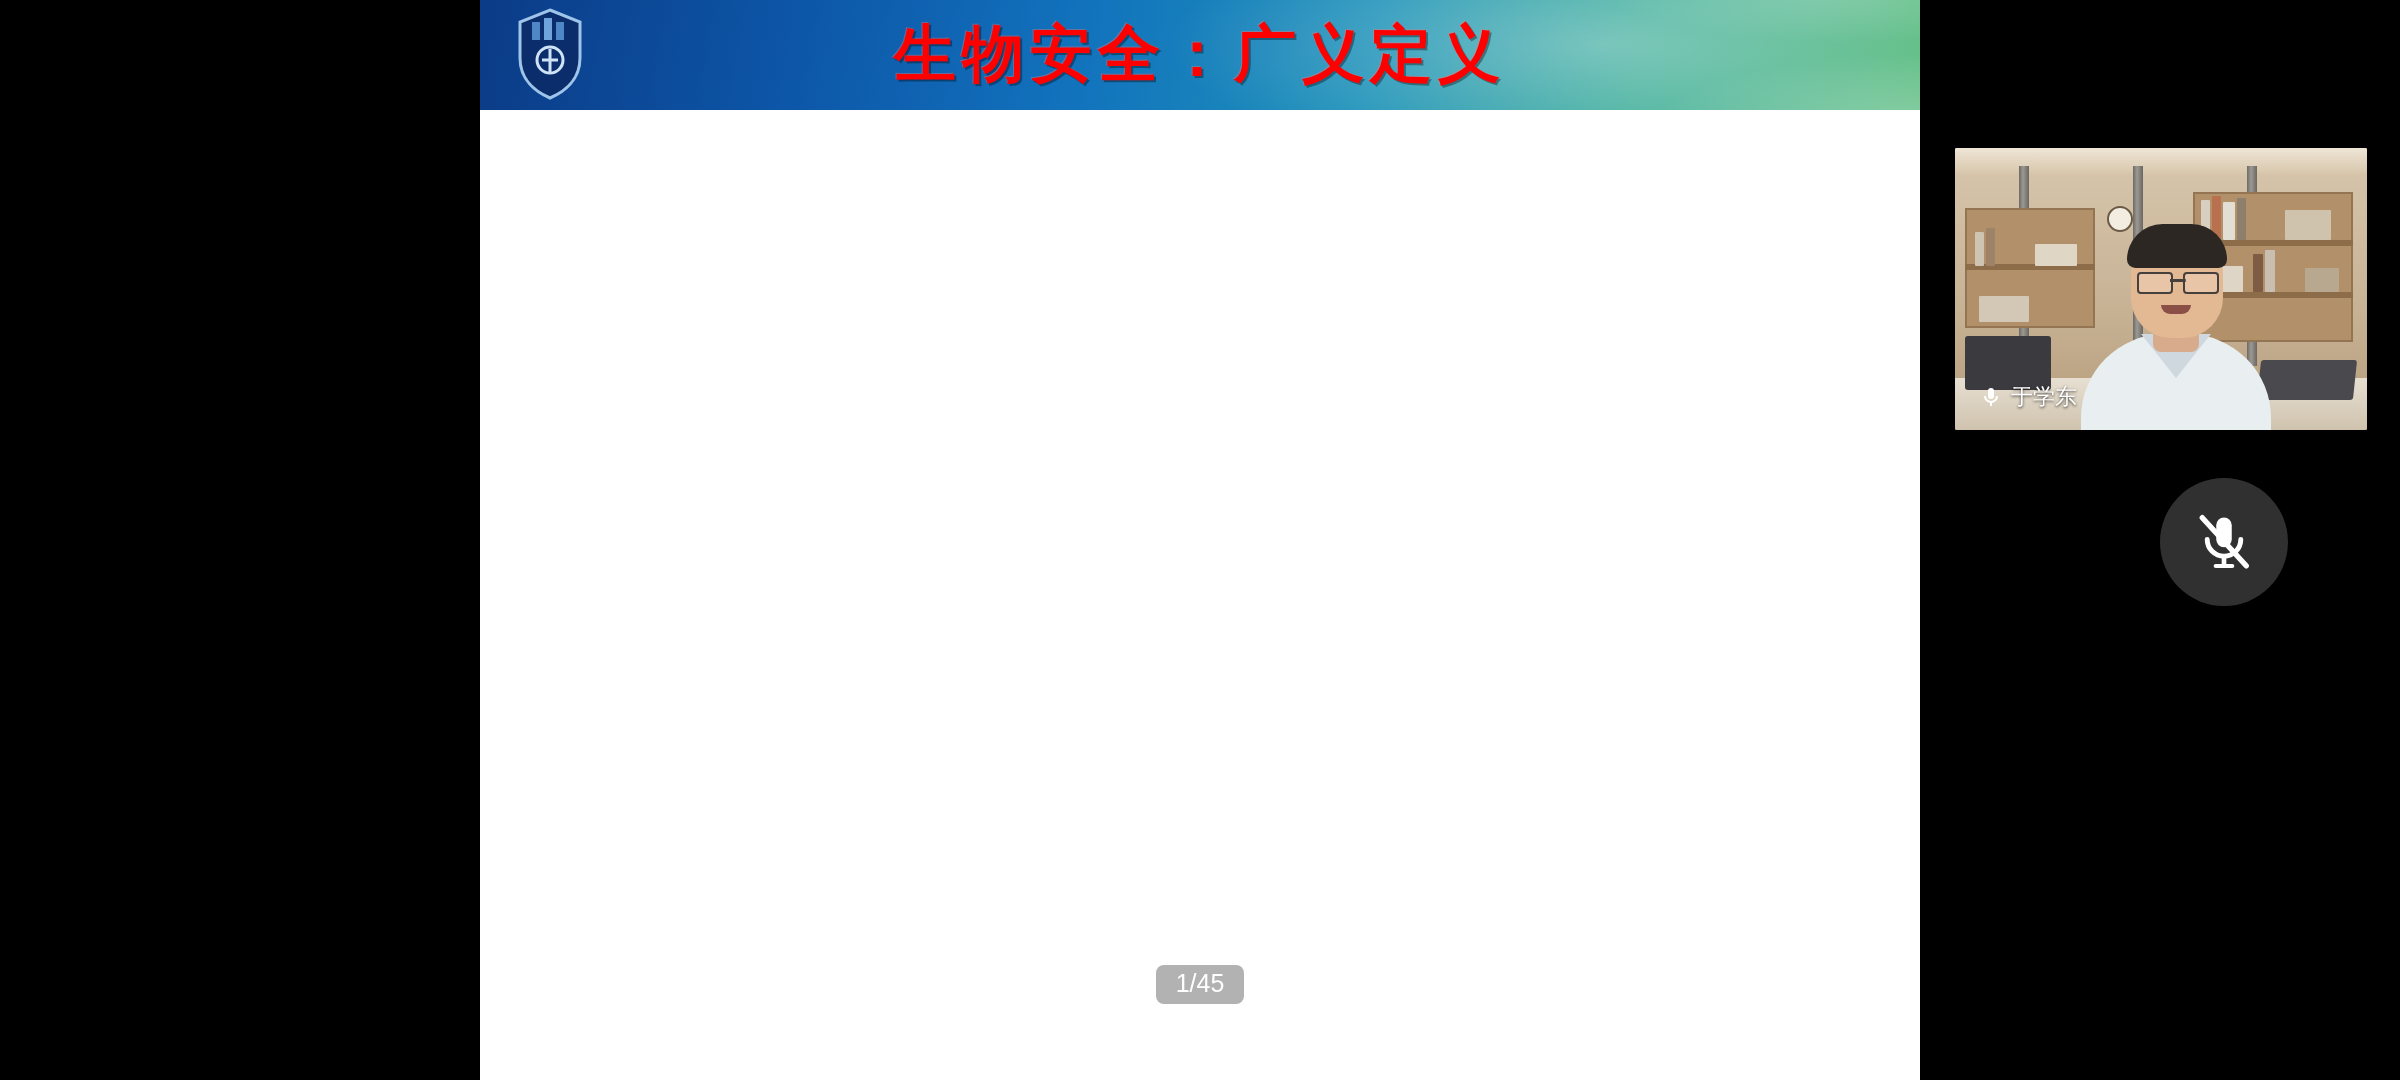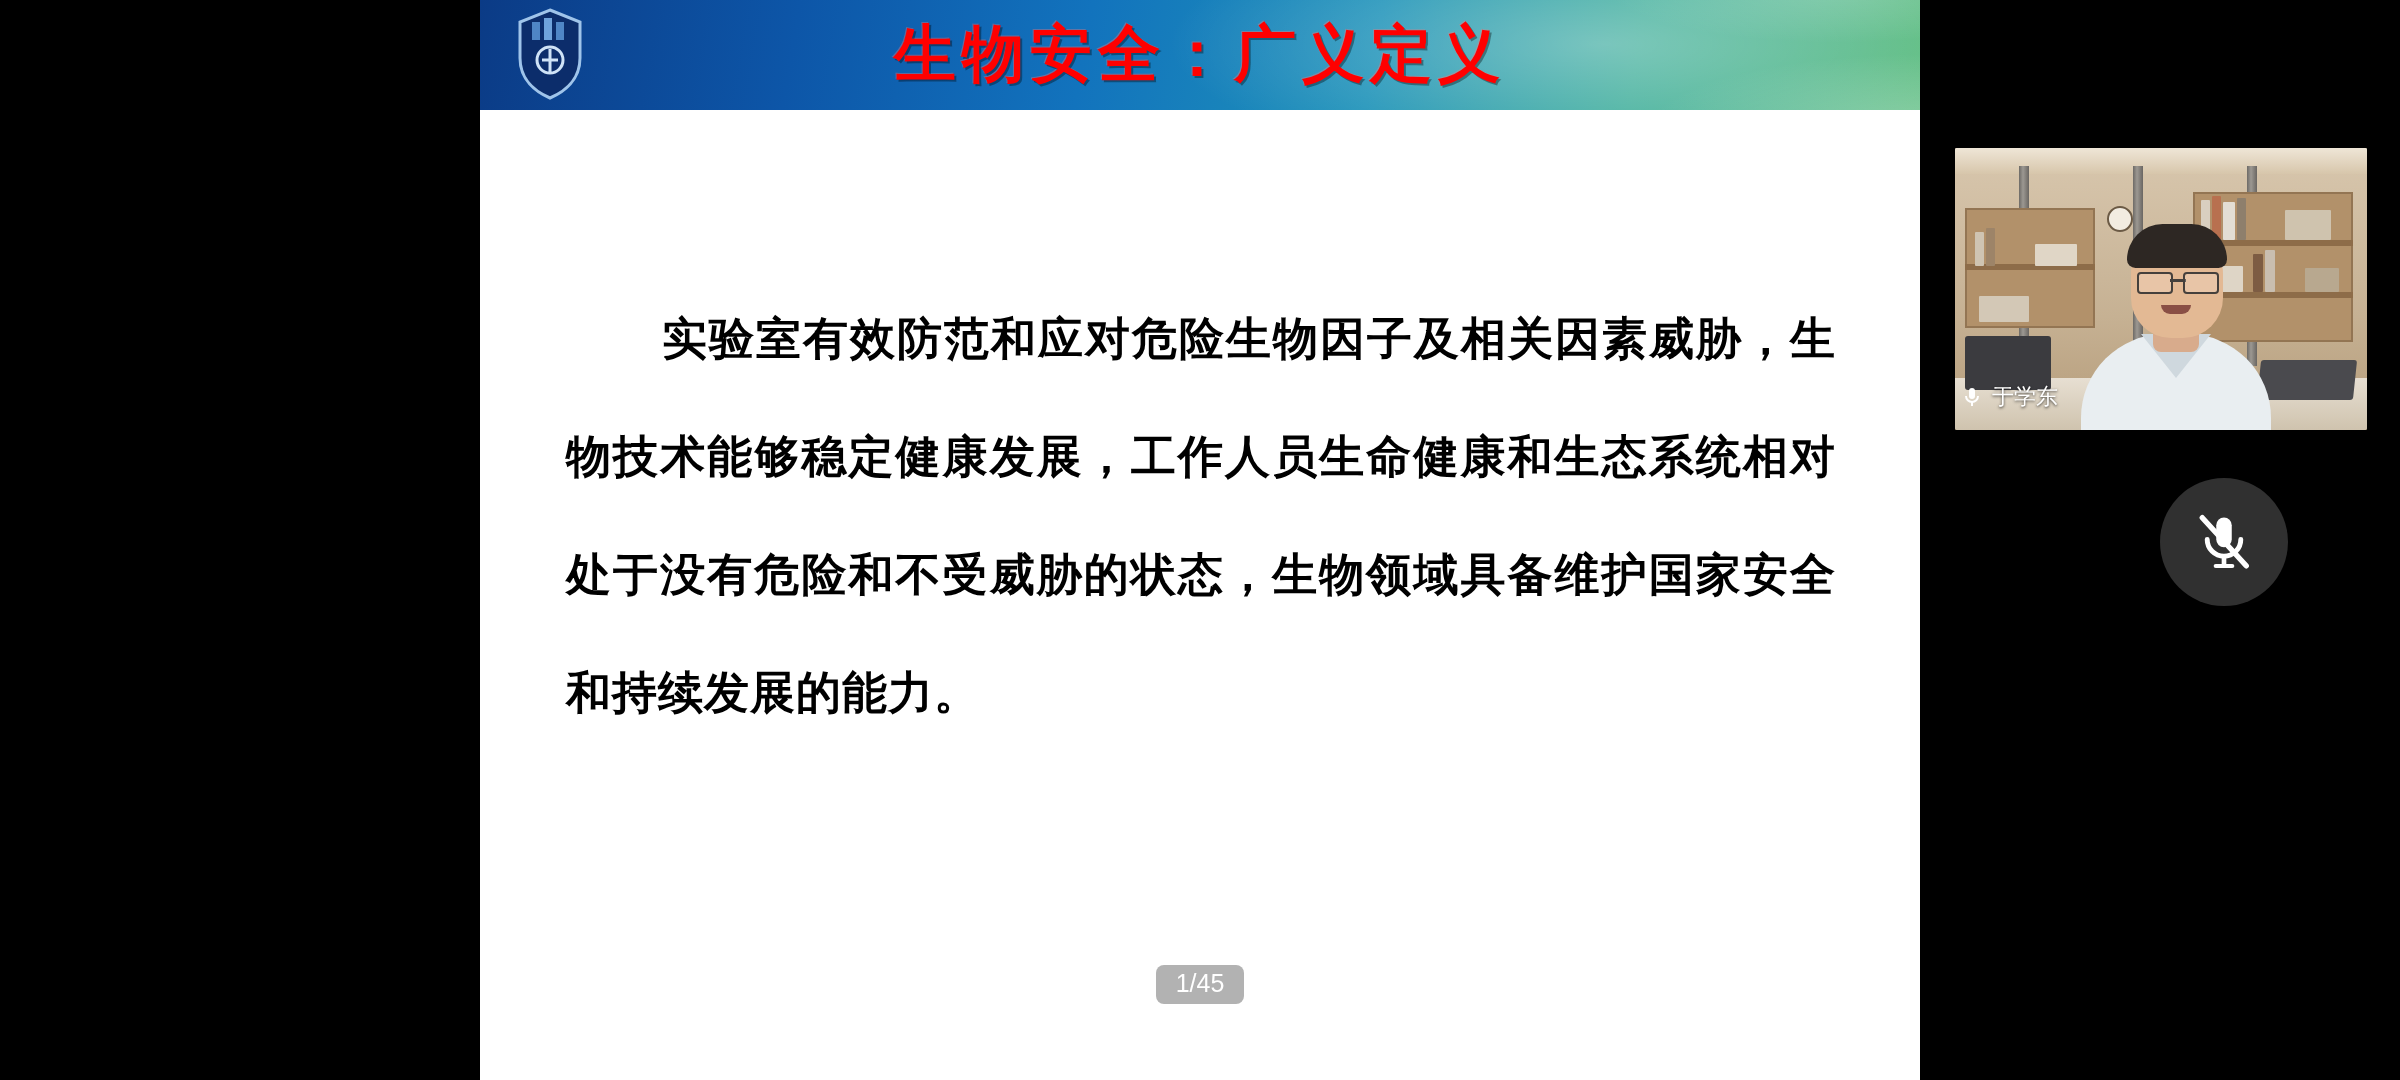--- a/index.html
+++ b/index.html
@@ -240,21 +240,21 @@
   }
 
   .name-strip {
     position: absolute;
     left: 0;
     bottom: 16px;
     height: 34px;
     display: flex;
     align-items: center;
     gap: 8px;
-    padding: 0 12px 0 5px;
+    padding: 0 12px 0 24px;
     color: #ffffff;
     font-size: 22px;
     text-shadow: 0 1px 3px rgba(0,0,0,0.8);
     font-family: "DejaVu Sans", "Liberation Sans", sans-serif;
   }
   .mic-small {
     width: 24px;
     height: 24px;
     display: block;
   }
@@ -303,21 +303,20 @@
           <rect x="18" y="16" width="8" height="18" fill="#4f86c6"></rect>
           <rect x="30" y="12" width="8" height="22" fill="#6fa3dc"></rect>
           <rect x="42" y="16" width="8" height="18" fill="#4f86c6"></rect>
           <circle cx="36" cy="54" r="13" fill="none" stroke="#cfe3f7" stroke-width="3"></circle>
           <path d="M36 43 L36 66 M28 54 L44 54" stroke="#cfe3f7" stroke-width="3"></path>
         </svg>
       </span>
       <div class="slide-title">生物安全：广义定义</div>
     </div>
 
-    <div class="slide-body">实验室有效防范和应对危险生物因子及相关因素威胁，生物技术能够稳定健康发展，工作人员生命健康和生态系统相对处于没有危险和不受威胁的状态，生物领域具备维护国家安全和持续发展的能力。</div>
 
     <div class="page-indicator">1/45</div>
   </div>
 
   <div class="video-tile">
     <div class="room">
       <div class="wall"></div>
       <div class="ceiling"></div>
 
       <div class="pillar" style="left:64px; top:18px; height:200px;"></div>

